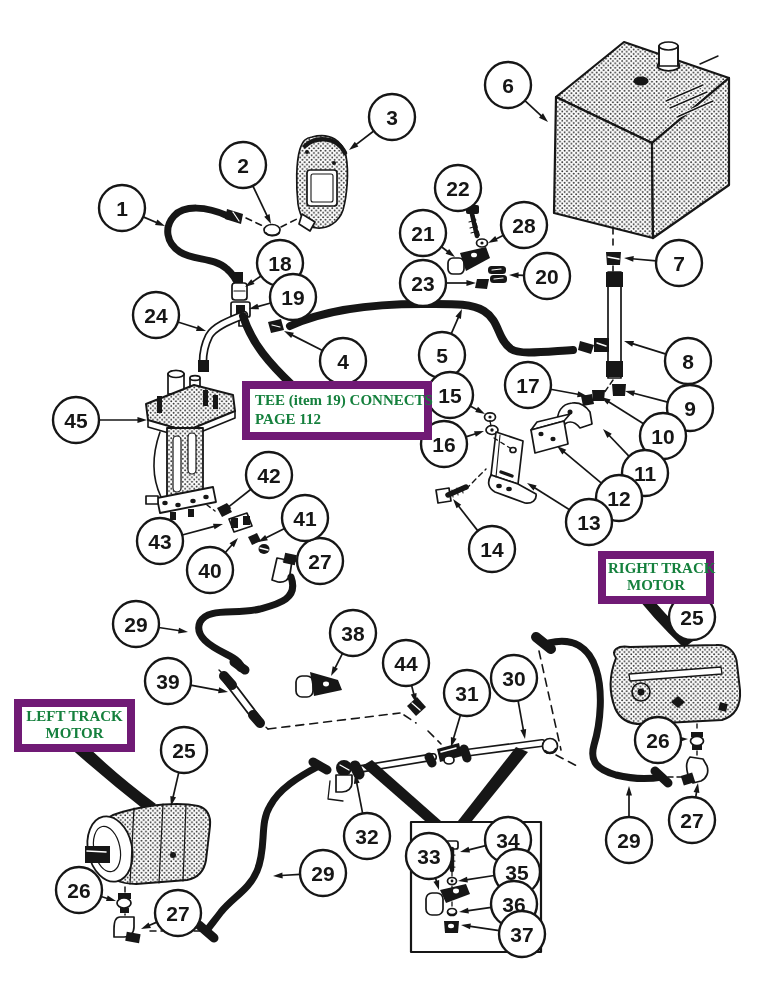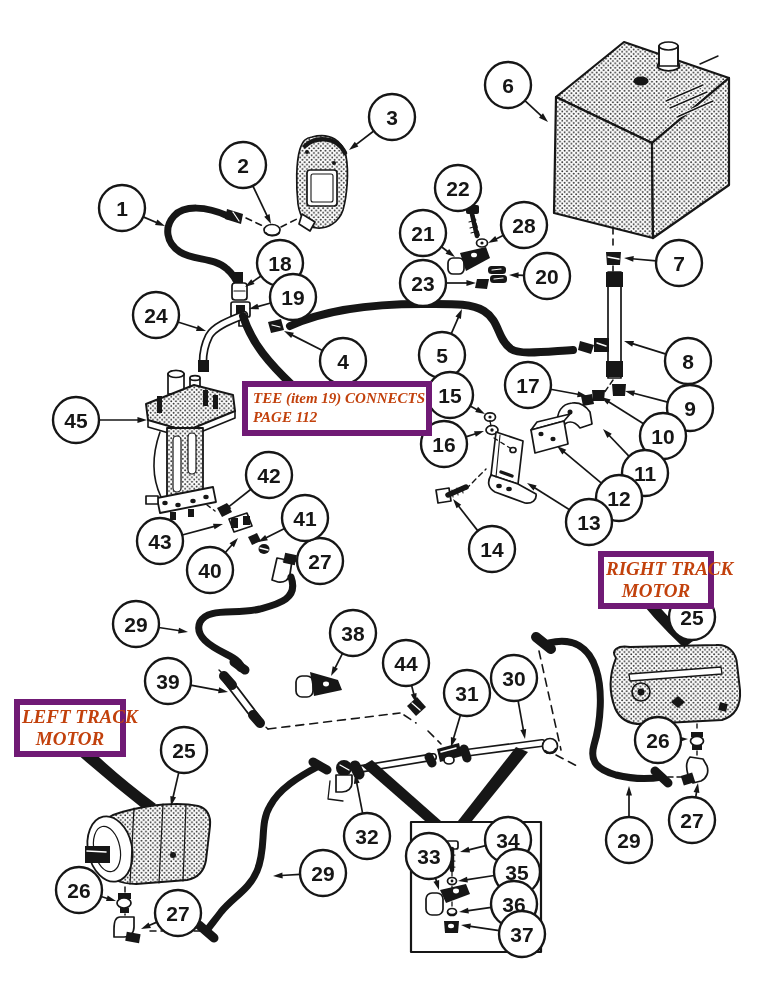--- a/index.html
+++ b/index.html
@@ -1,23 +1,23 @@
 <!DOCTYPE html>
 <html><head>
 <meta charset="utf-8">
 <style>
   html,body{margin:0;padding:0;background:#fff;}
   #page{position:relative;width:772px;height:1000px;background:#ffffff;overflow:hidden;
         font-family:"Liberation Serif",serif;color:#161616;}
   #art{position:absolute;left:0;top:0;}
-  .labelbox{position:absolute;background:#fff;border:6px solid #701a75;
-            font-family:"Liberation Serif",serif;font-weight:bold;color:#c2410c;
-            box-sizing:border-box;font-style:italic;}
+  .labelbox{position:absolute;background:#fff;border:8px solid #701a75;
+            font-family:"Liberation Serif",serif;font-weight:bold;color:#15803d;
+            box-sizing:border-box;}
   .notebox{padding:2px 4px 3px 5px;font-size:15px;line-height:1.26;text-align:left;letter-spacing:0;}
-  .motorbox{padding:1px 2px;font-size:19px;line-height:1.15;text-align:center;}
+  .motorbox{padding:1px 2px;font-size:15px;line-height:1.15;text-align:center;}
   .lb-line{white-space:nowrap;}
 </style>
 </head>
 <body>
 
 <div id="page">
 
 <svg id="art" width="772" height="1000" viewBox="0 0 772 1000">
   <defs>
     <pattern id="stip" width="4.6" height="4.6" patternUnits="userSpaceOnUse">
@@ -627,18 +627,18 @@
 <div class="labelbox notebox" style="left:242px;top:381px;width:190px;">
   <div class="lb-line">TEE (item 19) CONNECTS</div>
   <div class="lb-line">PAGE 112</div>
 </div>
 
 <div class="labelbox motorbox" style="left:598px;top:551px;width:116px;">
   <div class="lb-line">RIGHT TRACK</div>
   <div class="lb-line">MOTOR</div>
 </div>
 
-<div class="labelbox motorbox" style="left:14px;top:699px;width:112px;">
+<div class="labelbox motorbox" style="left:14px;top:699px;width:121px;">
   <div class="lb-line">LEFT TRACK</div>
   <div class="lb-line">MOTOR</div>
 </div>
 
 </div>
 
 </body></html>

